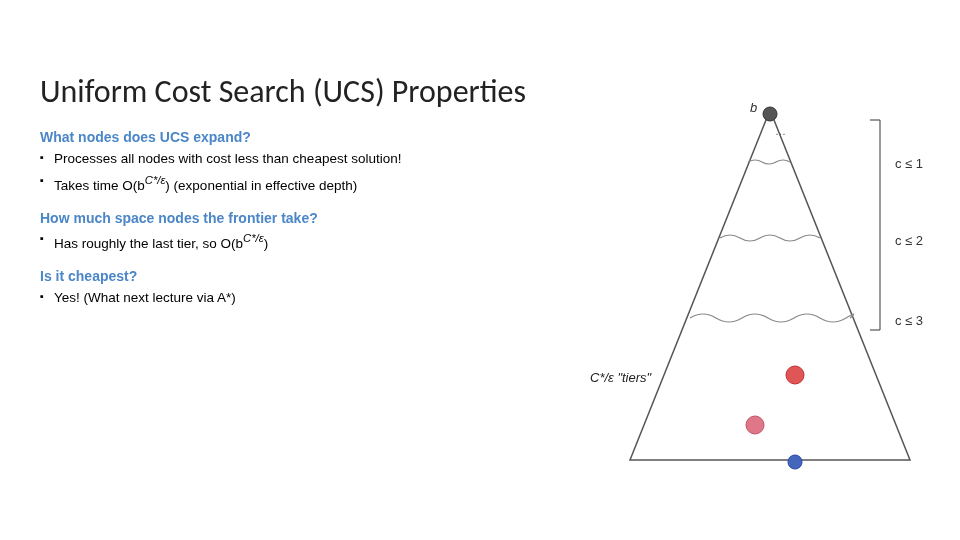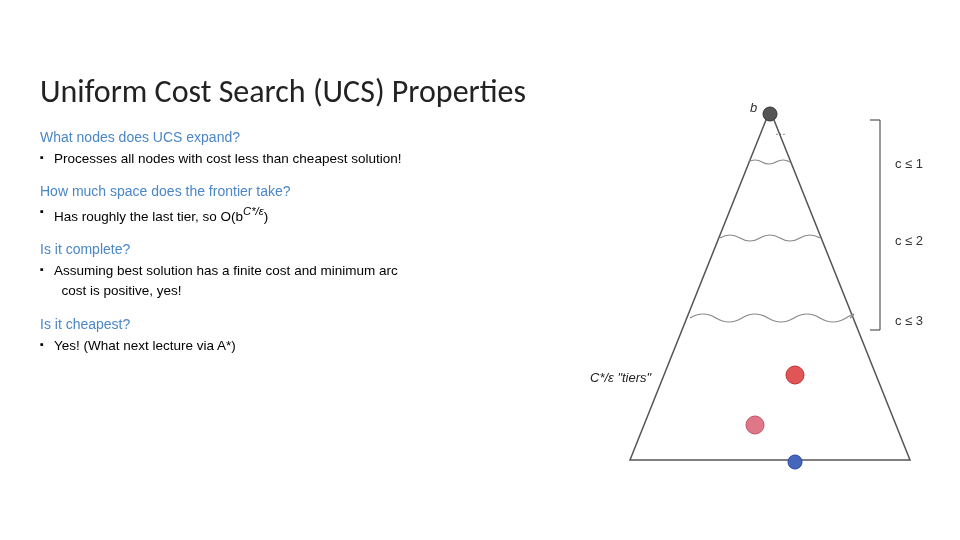--- a/index.html
+++ b/index.html
@@ -24,21 +24,21 @@
       font-weight: normal;
       color: #222;
       margin-bottom: 18px;
       font-family: 'Calibri', Arial, sans-serif;
       margin-top: 42px;
     }
 
     .section-question {
       color: #4a86c8;
       font-size: 14px;
-      font-weight: normal;
+      font-weight: bold;
       margin-bottom: 4px;
     }
 
     .bullet-item {
       font-size: 13.5px;
       color: #000000;
       margin-bottom: 3px;
       padding-left: 14px;
       position: relative;
       line-height: 1.5;
@@ -90,31 +90,28 @@
 <body>
 
 <div class="slide">
   <h1 class="title">Uniform Cost Search (UCS) Properties</h1>
 
   <div class="content-left">
 
     <div class="section-block">
       <div class="section-question">What nodes does UCS expand?</div>
       <div class="bullet-item">Processes all nodes with cost less than cheapest solution!</div>
+      <div class="bullet-item">Takes time O(b<sup><span class="italic-math">C*/ε</span></sup>) (exponential in effective depth)</div>
     </div>
 
     <div class="section-block">
-      <div class="section-question">How much space does the frontier take?</div>
+      <div class="section-question">How much space nodes the frontier take?</div>
       <div class="bullet-item">Has roughly the last tier, so O(b<sup><span class="italic-math">C*/ε</span></sup>)</div>
     </div>
 
-    <div class="section-block">
-      <div class="section-question">Is it complete?</div>
-      <div class="bullet-item">Assuming best solution has a finite cost and minimum arc<br>&nbsp;&nbsp;cost is positive, yes!</div>
-    </div>
 
     <div class="section-block">
       <div class="section-question">Is it cheapest?</div>
       <div class="bullet-item">Yes!  (What next lecture via A*)</div>
     </div>
   </div>
 
   <div class="tiers-label"><span class="italic-math">C*/ε</span> "tiers"</div>
 
   <div class="diagram-area">

